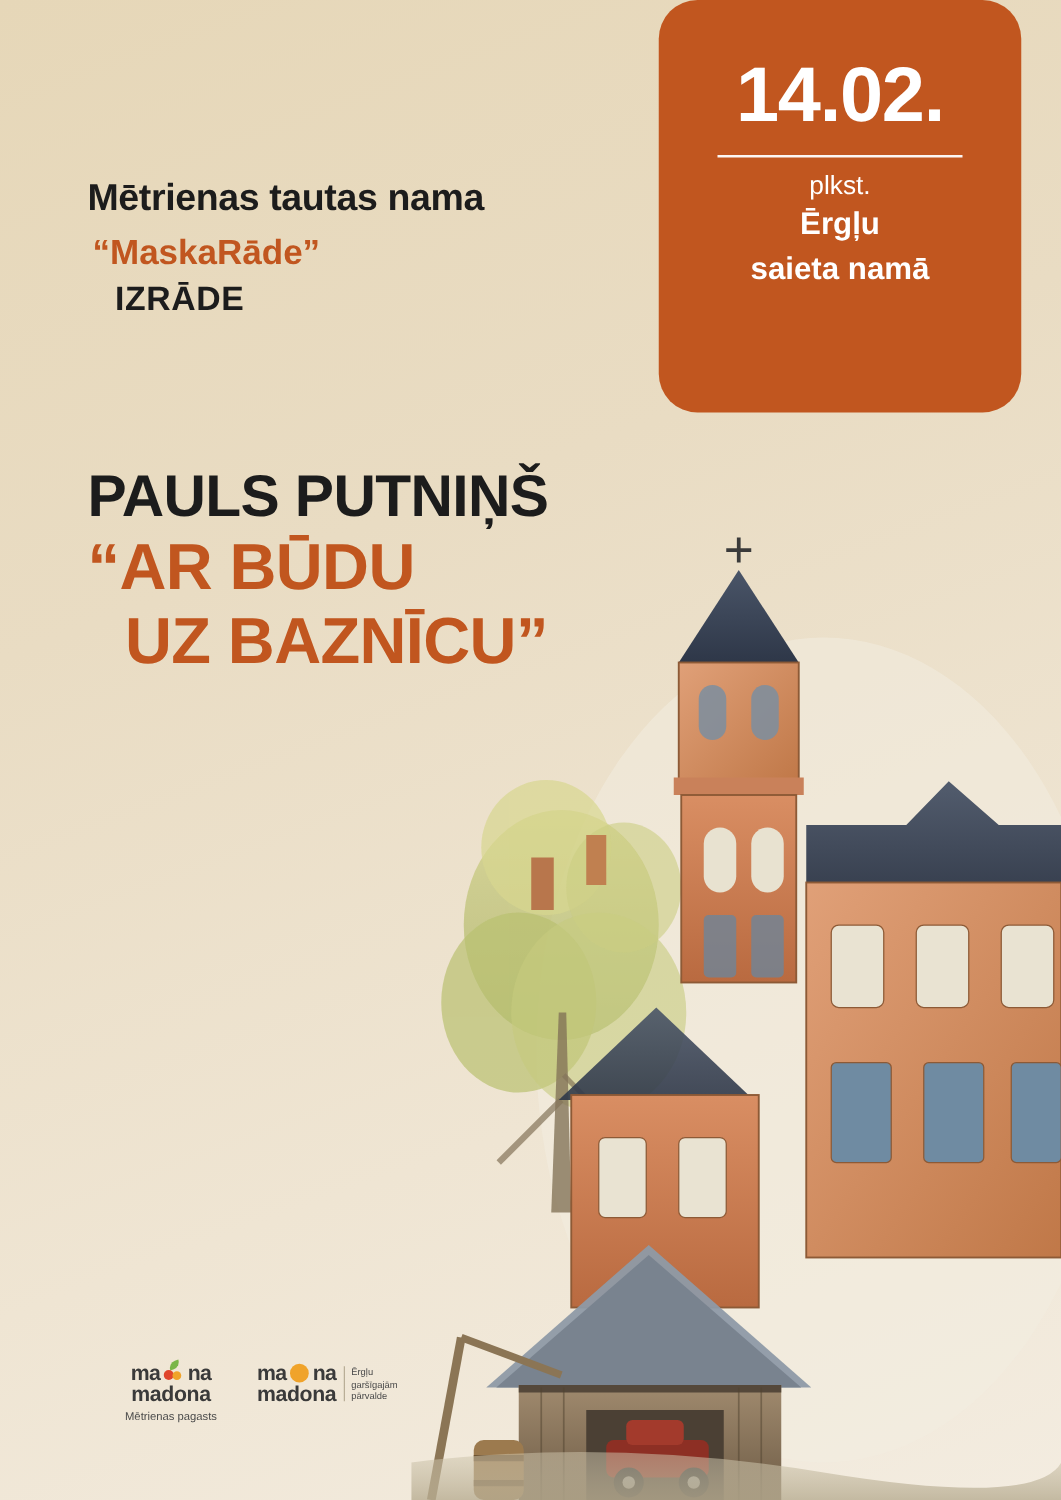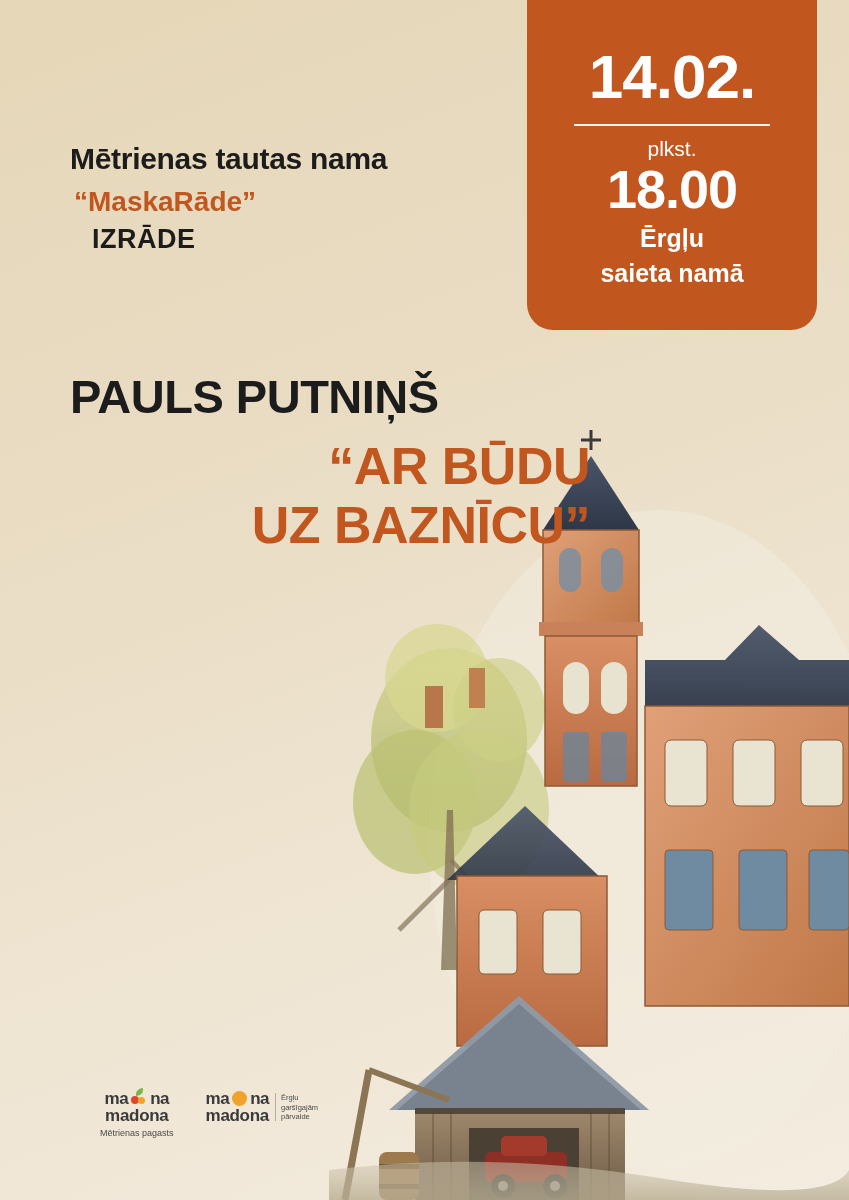--- a/index.html
+++ b/index.html
@@ -28,20 +28,21 @@
     left: 527px;
     width: 290px;
     height: 330px;
     background: #c1561f;
     border-bottom-left-radius: 26px;
     border-bottom-right-radius: 26px;
     color: #ffffff;
     text-align: center;
     box-sizing: border-box;
     padding-top: 46px;
+    border-radius: 31px;
   }
   .date-day {
     font-size: 62px;
     font-weight: bold;
     letter-spacing: -1px;
     line-height: 1;
   }
   .date-rule {
     width: 196px;
     height: 2px;
@@ -110,22 +111,21 @@
     color: #1c1c1c;
     letter-spacing: -0.5px;
     line-height: 1.05;
   }
   .play-title {
     font-size: 52px;
     font-weight: bold;
     color: #c1561f;
     line-height: 1.12;
     letter-spacing: -0.5px;
-    margin-top: 16px;
-    text-align: right;
+    margin-top: 4px;
   }
   .play-title .line2 {
     display: block;
     padding-left: 30px;
   }
 
   
   .price-block {
     position: absolute;
     top: 698px;
@@ -381,21 +381,20 @@
       </g>
 
       <path d="M0 760 Q160 740 330 768 T520 760 L520 790 L0 790 Z" fill="url(#ground)"></path>
     </svg>
   </div>
 
   <div class="date-badge">
     <div class="date-day">14.02.</div>
     <div class="date-rule"></div>
     <div class="date-plkst">plkst.</div>
-    <div class="date-time">18.00</div>
     <div class="date-place">Ērgļu</div>
     <div class="date-place">saieta namā</div>
   </div>
 
   <div class="header-block">
     <div class="theater-name">Mētrienas tautas nama</div>
     <div class="troupe-name">“MaskaRāde”</div>
     <div class="izrade">IZRĀDE</div>
   </div>
 

